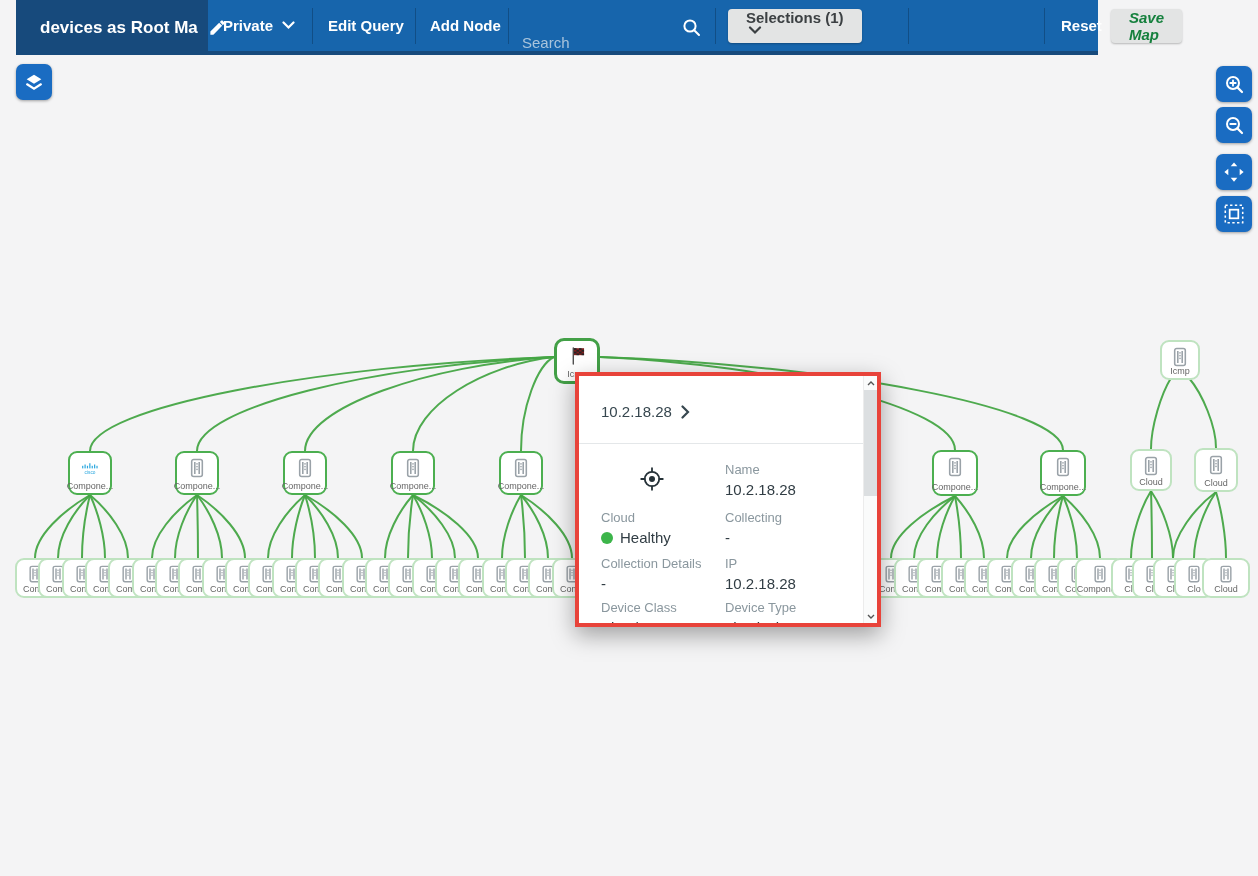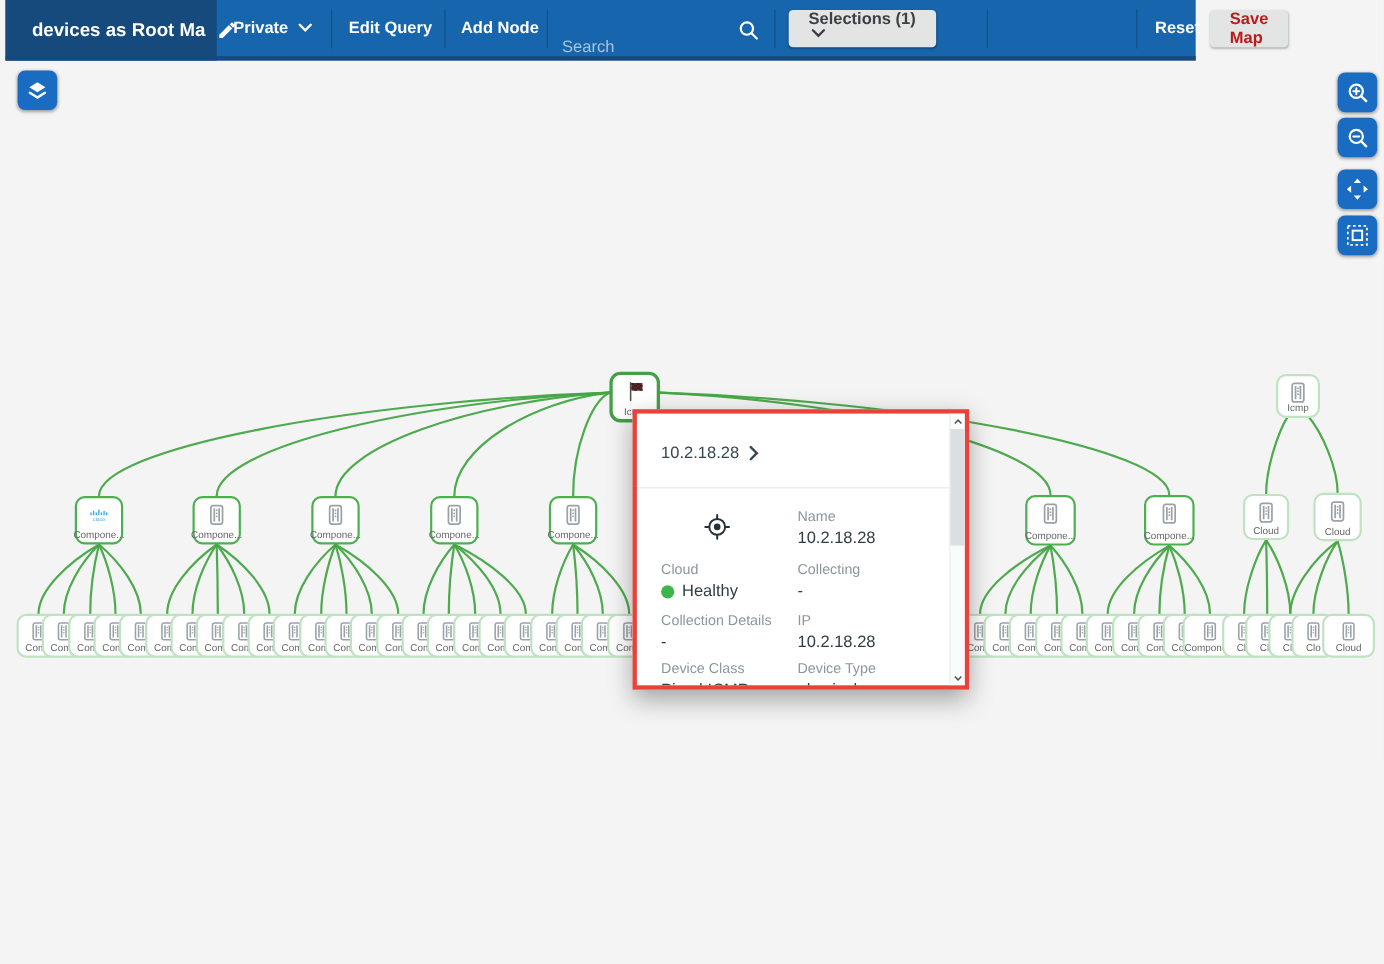--- a/index.html
+++ b/index.html
@@ -1,35 +1,35 @@
 <!DOCTYPE html>
 <html><head>
 <meta charset="utf-8">
 <style>
   * { margin:0; padding:0; box-sizing:border-box; }
   html,body { width:1258px; height:876px; overflow:hidden; }
   body { font-family:"Liberation Sans", sans-serif; background:#e9e9ea; }
   .app { position:relative; width:1258px; height:876px; background:#f4f4f5; overflow:hidden; }
 
   
-  .topbar { position:absolute; top:0; left:5px; width:1082px; height:55px; background:#1765ac; z-index:50; }
+  .topbar { position:absolute; top:0; left:16px; width:1082px; height:55px; background:#1765ac; z-index:50; }
   .topbar-strip { position:absolute; bottom:0; left:0; width:100%; height:4px; background:#174a7c; }
   .title-block { position:absolute; left:0; top:0; width:192px; height:55px; background:#174a7c; display:flex; align-items:center; padding-left:24px; gap:10px; }
   .title-text { color:#fff; font-size:17px; font-weight:700; white-space:nowrap; }
   .tb-item { position:absolute; top:0; height:51px; display:flex; align-items:center; gap:9px; color:#fff; font-size:15px; font-weight:600; cursor:pointer; white-space:nowrap; }
   .tb-divider { position:absolute; top:8px; height:36px; width:1px; background:rgba(0,0,0,0.22); }
   .search-wrap { position:absolute; left:506px; top:0; height:51px; display:flex; align-items:flex-end; }
   .search-wrap input { width:150px; background:transparent; border:none; outline:none; color:#fff; font-size:15px; font-family:"Liberation Sans", sans-serif; }
   .search-wrap input::placeholder { color:#a9c4dc; }
   .search-icon-btn { position:absolute; left:662px; top:14px; width:26px; height:26px; display:flex; align-items:center; justify-content:center; cursor:pointer; }
   .btn-split { position:absolute; top:9px; height:34px; background:#e3e4e4; border-radius:4px; display:flex; align-items:stretch; box-shadow:0 1px 2px rgba(0,0,0,0.25); overflow:hidden;flex-direction:column; }
   .btn-split .seg-main { display:flex; align-items:center; padding:0 18px; font-size:15px; font-weight:600; color:#3c4043; cursor:pointer; }
   .btn-split .seg-div { width:1px; background:#c3c6c8; }
   .btn-split .seg-chevron { width:53px; display:flex; align-items:center; justify-content:center; cursor:pointer; }
-  .btn-split.disabled .seg-main { color:#b91c1c; cursor:default; }
+  .btn-split.disabled .seg-main { color:#15803d; cursor:default;font-style:italic; }
 
   
   .canvas { position:absolute; top:55px; left:0; width:1258px; height:821px; background:#f4f4f5; }
   .edge-layer { position:absolute; top:0; left:0; width:1258px; height:821px; }
   .blue-btn { position:absolute; width:36px; height:36px; background:#1a6cc2; border:none; border-radius:7px; display:flex; align-items:center; justify-content:center; cursor:pointer; box-shadow:0 1px 3px rgba(0,0,0,0.35); z-index:30; }
   .layers-btn { left:16px; top:9px; }
   .mt-zoom-in  { right:6px; top:11px; }
   .mt-zoom-out { right:6px; top:52px; }
   .mt-pan     { right:6px; top:99px; }
   .mt-fit     { right:6px; top:141px; }

